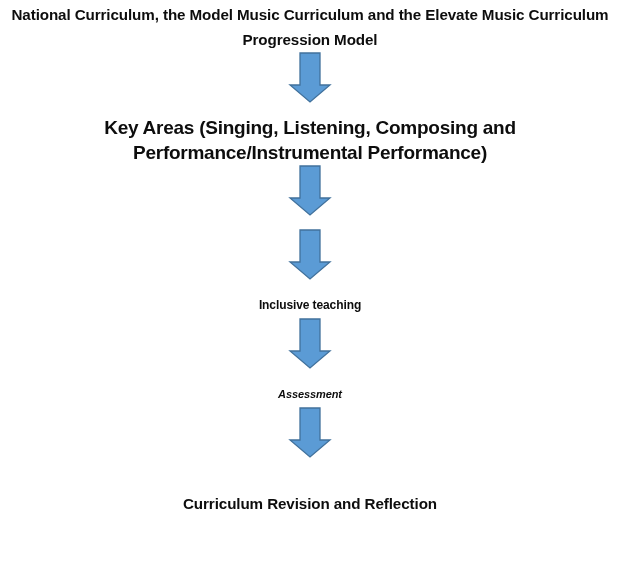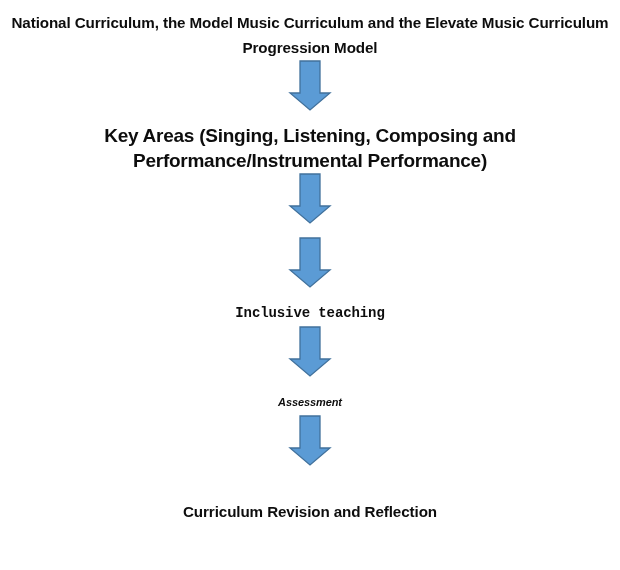--- a/index.html
+++ b/index.html
@@ -15,38 +15,38 @@
   }
 
   #flow {
     width: 620px;
     height: 570px;
     position: relative;
     display: flex;
     flex-direction: column;
     align-items: center;
     box-sizing: border-box;
-    padding-top: 10px;
+    padding-top: 2px;
   }
 
   .step {
     color: #0d0d0d;
     font-weight: bold;
     font-size: 15.2px;
     line-height: 25px;
     text-align: center;
     letter-spacing: -0.1px;
     width: 600px;
     white-space: normal;
   }
 
   .step-1 { font-size: 15.2px; }
   .step-2 { font-size: 19px; letter-spacing: -0.25px; text-align: center; }
   .step-3 { font-size: 15.2px; }
-  .step-4 { font-size: 14px; font-family: Liberation Mono, monospace; }
+  .step-4 { font-size: 12px; }
   .step-5 { font-size: 11px; font-style: italic; }
   .step-6 { font-size: 15.2px; margin-top: 20px; }
 
   .connector {
     width: 44px;
     height: 52px;
     display: block;
   }
 
   .gap-a { height: 11px; }

